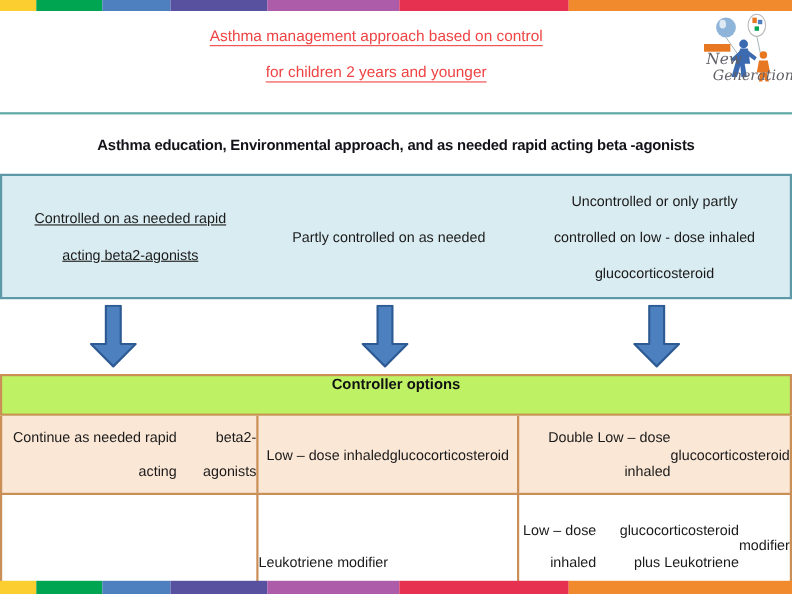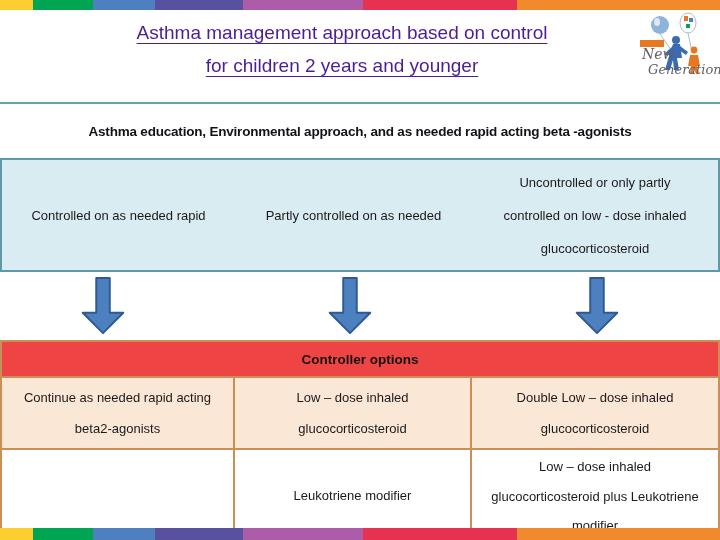--- a/index.html
+++ b/index.html
@@ -8,21 +8,21 @@
 
   
   .rainbow{position:absolute;left:0;width:720px;display:flex;}
   .bar-top{top:0;height:10px;}
   .bar-bottom{top:528px;height:12px;z-index:9;}
   .seg1{width:33px;} .seg2{width:60px;} .seg3{width:62px;} .seg4{width:88px;}
   .seg5{width:120px;} .seg6{width:154px;} .seg7{flex:1;}
 
   
   .title-block{position:absolute;top:16px;left:0;width:684px;text-align:center;
-               font-size:19px;line-height:33px;color:#4c1d95;}
+               font-size:14px;line-height:33px;color:#ef4444;}
   .title-line{text-decoration:underline;text-underline-offset:4px;}
 
   
   .logo{position:absolute;top:10px;left:636px;width:84px;height:76px;}
   .logo svg{position:absolute;top:0;left:0;}
   .logo-word1{position:absolute;top:36px;left:6px;font-family:"DejaVu Serif",serif;
               font-style:italic;font-size:14px;color:#5f5f66;}
   .logo-word2{position:absolute;top:52px;left:12px;font-family:"DejaVu Serif",serif;
               font-style:italic;font-size:13px;color:#5f5f66;}
   .logo-box{position:absolute;top:30px;left:4px;width:24px;height:7px;background:#E87722;}
@@ -30,36 +30,36 @@
   
   .banner{position:absolute;top:102px;left:0;width:720px;height:56px;
           border-top:2px solid #5FA8A3;display:flex;align-items:center;justify-content:center;
           font-weight:bold;font-size:13.5px;letter-spacing:-0.2px;color:#121218;box-sizing:border-box;}
 
   
   .levels{position:absolute;top:158px;left:0;width:720px;height:114px;background:#D9ECF2;
           border:2px solid #5E99A8;box-sizing:border-box;display:flex;font-size:13px;}
   .level-col{display:flex;flex-direction:column;align-items:center;justify-content:center;
              text-align:left;line-height:33px;}
-  .level-col.c1{width:233px;} .level-col.c2{width:237px;} .level-col.c3{flex:1;}
+  .level-col.c1{width:233px;text-decoration:underline;} .level-col.c2{width:237px;} .level-col.c3{flex:1;}
 
   
   .arrow{position:absolute;top:277px;width:44px;height:58px;}
   .arrow.a1{left:81px;} .arrow.a2{left:328px;} .arrow.a3{left:575px;}
 
   
-  .tbl-header{position:absolute;top:340px;left:0;width:720px;height:38px;background:#ef4444;
+  .tbl-header{position:absolute;top:340px;left:0;width:720px;height:38px;background:#bef264;
               border:2px solid #C98F56;border-bottom:2px solid #C98F56;box-sizing:border-box;
-              display:flex;align-items:center;justify-content:center;
+              display:flex;justify-content:center;
               font-weight:bold;font-size:13.5px;color:#121212;}
   .tbl-row{position:absolute;left:0;width:720px;display:flex;box-sizing:border-box;
            border-left:2px solid #C98F56;border-right:2px solid #C98F56;font-size:13px;}
   .row1{top:378px;height:72px;background:#FBE7D6;border-bottom:2px solid #C98F56;}
   .row2{top:450px;height:90px;background:#fff;}
-  .cell{display:flex;flex-direction:column;align-items:center;text-align:right;box-sizing:border-box;}
+  .cell{display:flex;flex-direction:row;align-items:center;text-align:right;box-sizing:border-box;}
   .cell.c1{width:233px;border-right:2px solid #C98F56;}
   .cell.c2{width:237px;border-right:2px solid #C98F56;}
   .cell.c3{flex:1;}
   .row1 .cell{justify-content:center;line-height:31px;}
   .row2 .cell{line-height:29.5px;padding-top:2px;}
   .row2 .cell.c2{padding-top:31px;}
 </style>
 </head>
 <body>
 
@@ -115,20 +115,21 @@
     <div class="logo-word2">Generation</div>
   </div>
 
   <div class="banner">
     <span>Asthma education, Environmental approach, and as needed rapid acting beta -agonists</span>
   </div>
 
   <div class="levels">
     <div class="level-col c1">
       <span>Controlled on as needed rapid</span>
+      <span>acting beta2-agonists</span>
     </div>
     <div class="level-col c2">
       <span>Partly controlled on as needed</span>
     </div>
     <div class="level-col c3">
       <span>Uncontrolled or only partly</span>
       <span>controlled on low - dose inhaled</span>
       <span>glucocorticosteroid</span>
     </div>
   </div>

